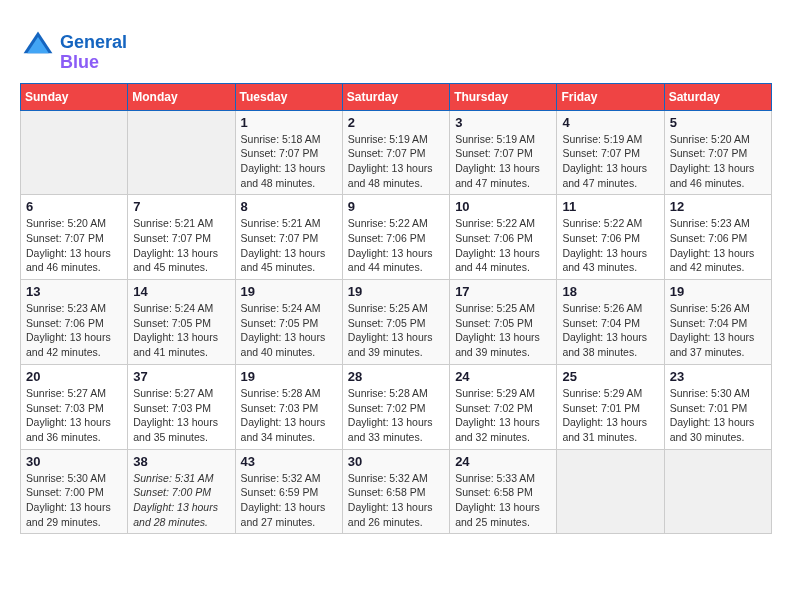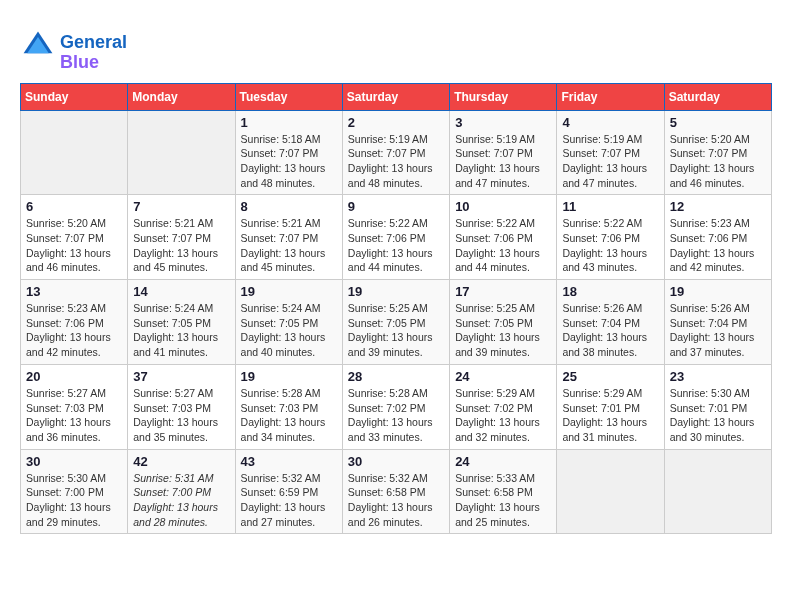--- a/index.html
+++ b/index.html
@@ -292,21 +292,21 @@
         </td>
       </tr>
       <tr>
         <td>
           <div class="day-number">30</div>
           <div class="day-info" style="white-space: pre-line;">Sunrise: 5:30 AM
 Sunset: 7:00 PM
 Daylight: 13 hours and 29 minutes.</div>
         </td>
         <td>
-          <div class="day-number">42</div>
+          <div class="day-number">38</div>
           <div class="day-info" style="white-space: pre-line; font-style: italic;">Sunrise: 5:31 AM
 Sunset: 7:00 PM
 Daylight: 13 hours and 28 minutes.</div>
         </td>
         <td>
           <div class="day-number">43</div>
           <div class="day-info" style="white-space: pre-line;">Sunrise: 5:32 AM
 Sunset: 6:59 PM
 Daylight: 13 hours and 27 minutes.</div>
         </td>

